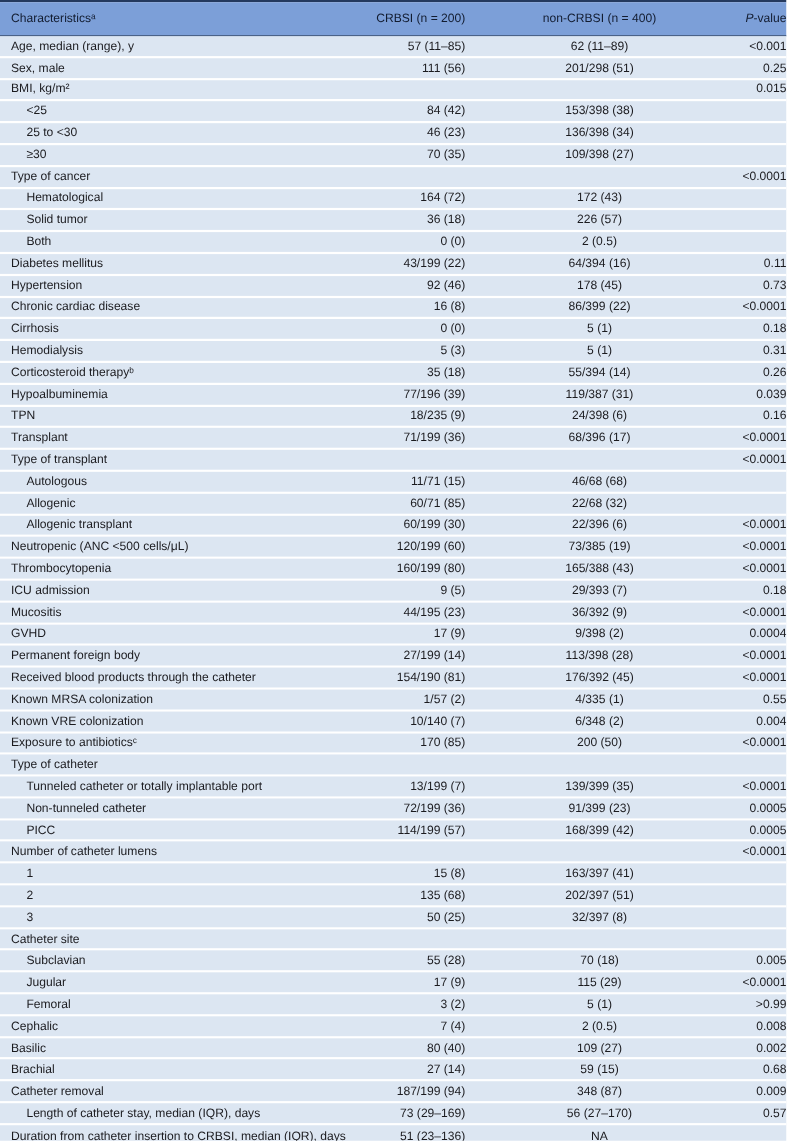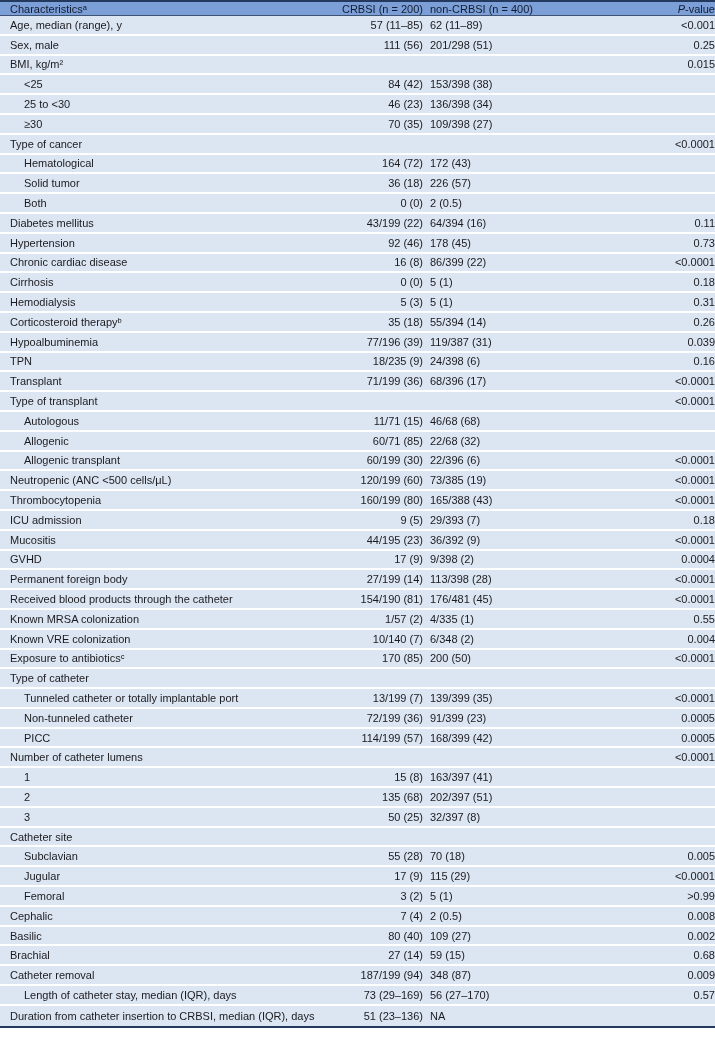--- a/index.html
+++ b/index.html
@@ -17,39 +17,39 @@
     width:715px;height:1037px;overflow:hidden;
     font-family:"Liberation Sans", sans-serif;
   }
   .table{
     width:715px;
     border-top:2px solid var(--border-dark);
     border-bottom:2px solid var(--border-dark);
   }
   .header-row{
     display:flex;align-items:center;
-    height:14px;
+    height:31px;
     background:var(--header-bg);
     border-bottom:1px solid var(--header-rule);
     color:var(--header-text);
     font-size:11px;
   }
   .row{
     display:flex;align-items:center;
     height:19.8px;
     background:var(--row-bg);
     border-bottom:2px solid var(--separator);
     color:var(--text);
     font-size:11px;
   }
   #rows .row:last-child{border-bottom:none;}
   .c1{flex:1;padding-left:10px;white-space:nowrap;overflow:hidden;}
   .row.indent .c1{padding-left:24px;}
   .c2{width:100px;text-align:right;padding-right:7px;white-space:nowrap;}
-  .c3{width:230px;white-space:nowrap;}
+  .c3{width:230px;text-align:center;white-space:nowrap;}
   .c4{width:55px;text-align:right;white-space:nowrap;}
   .it{font-style:italic;}
 </style>
 </head>
 <body>
 
 <div class="table">
   <div class="header-row">
     <div class="c1">
       <span>Characteristicsᵃ</span>
@@ -264,21 +264,21 @@
   <div class="row">
     <div class="c1"><span>Permanent foreign body</span></div>
     <div class="c2">27/199 (14)</div>
     <div class="c3">113/398 (28)</div>
     <div class="c4">&lt;0.0001</div>
   </div>
 
   <div class="row">
     <div class="c1"><span>Received blood products through the catheter</span></div>
     <div class="c2">154/190 (81)</div>
-    <div class="c3">176/481 (45)</div>
+    <div class="c3">176/392 (45)</div>
     <div class="c4">&lt;0.0001</div>
   </div>
 
   <div class="row">
     <div class="c1"><span>Known MRSA colonization</span></div>
     <div class="c2">1/57 (2)</div>
     <div class="c3">4/335 (1)</div>
     <div class="c4">0.55</div>
   </div>
 

